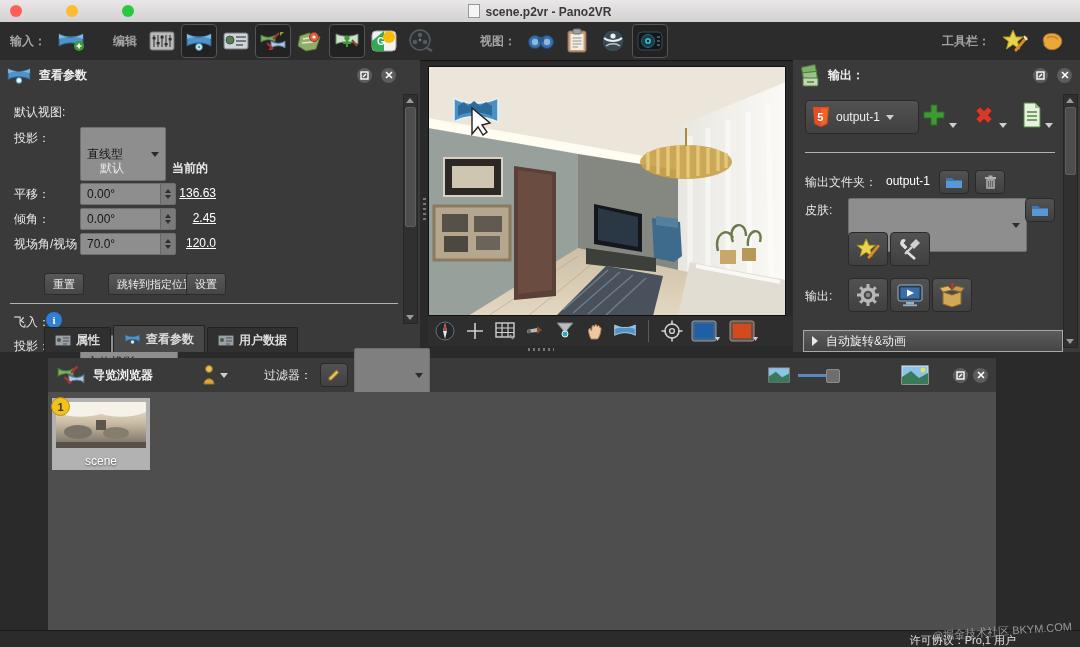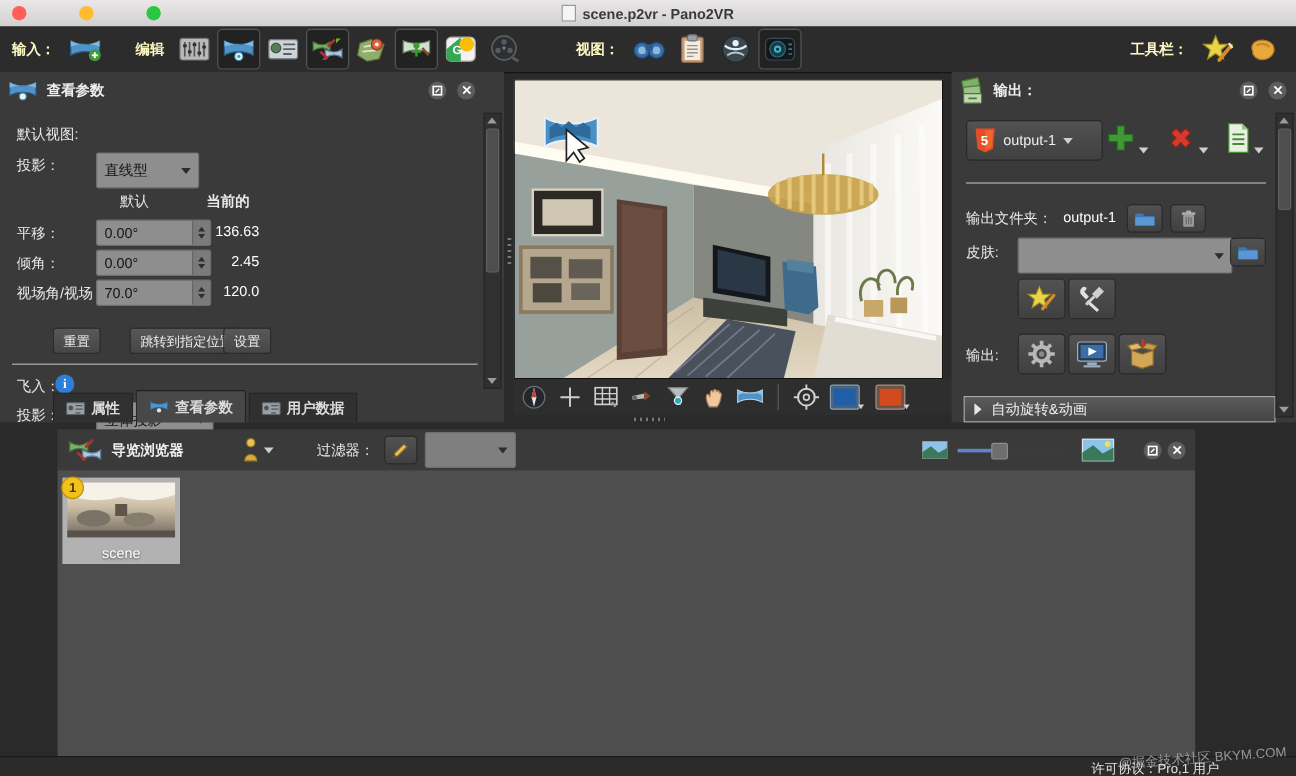--- a/index.html
+++ b/index.html
@@ -14,51 +14,51 @@
   .tl.red{background:#ff5f57;margin-left:10px;}
   .tl.yellow{background:#febc2e;}
   .tl.green{background:#28c840;}
   .win-title{position:absolute;left:0;right:0;text-align:center;font-size:12px;
     font-weight:bold;color:#3a3a3a;}
   .doc-ico{display:inline-block;width:10px;height:12px;background:#f5f5f5;
     border:1px solid #999;vertical-align:-2px;margin-right:5px;}
   
   .toolbar{position:absolute;left:0;top:22px;width:1080px;height:38px;
     background:#2c2c2c;border-bottom:1px solid #151515;display:flex;align-items:center;}
-  .tb-label{color:#fef9c3;font-size:12px;font-weight:bold;white-space:nowrap;}
+  .tb-label{color:#a3a3a3;font-size:12px;font-weight:bold;white-space:nowrap;}
   .icbtn{width:34px;height:32px;display:flex;align-items:center;justify-content:center;
     border-radius:4px;margin:0 1px;flex:0 0 auto;}
   .icbtn.pressed{background:#222;border:1px solid #555;}
   
   .panel{position:absolute;background:#3a3a3a;}
   .phead{height:30px;display:flex;align-items:center;padding:0 6px;}
   .ptitle{font-size:12px;font-weight:bold;color:#efefef;margin-left:7px;}
   .winbtn{width:15px;height:15px;border-radius:50%;background:#5d5d5d;color:#fff;
     display:flex;align-items:center;justify-content:center;margin-left:5px;}
   .winbtn svg{display:block;}
   .spacer{flex:1;}
   
   .tri-down{width:0;height:0;border-left:4px solid transparent;border-right:4px solid transparent;border-top:5px solid #2b2b2b;}
   .tri-down.lt{border-top-color:#cfcfcf;}
   .tri-right{width:0;height:0;border-top:5px solid transparent;border-bottom:5px solid transparent;border-left:6px solid #e8e8e8;}
   .sb-tri-up{width:0;height:0;border-left:4px solid transparent;border-right:4px solid transparent;border-bottom:5px solid #9a9a9a;}
   .sb-tri-down{width:0;height:0;border-left:4px solid transparent;border-right:4px solid transparent;border-top:5px solid #9a9a9a;}
   
   .select{background:#8e8e8e;color:#141414;font-size:12px;height:20px;display:flex;
-    align-items:center;padding:4px 6px;border-radius:2px;border:1px solid #6f6f6f;}
+    align-items:center;padding:16px 6px;border-radius:2px;border:1px solid #6f6f6f;}
   .select .tri-down{margin-left:auto;}
   .spin{position:absolute;height:20px;background:#8e8e8e;border:1px solid #6f6f6f;
     border-radius:2px;color:#141414;font-size:12px;display:flex;align-items:center;}
   .spin .val{padding-left:6px;flex:1;}
   .spin .arrows{width:14px;height:100%;background:#7b7b7b;border-left:1px solid #666;
     display:flex;flex-direction:column;align-items:center;justify-content:center;gap:2px;}
   .spin .arrows .u{width:0;height:0;border-left:3px solid transparent;border-right:3px solid transparent;border-bottom:4px solid #2e2e2e;}
   .spin .arrows .d{width:0;height:0;border-left:3px solid transparent;border-right:3px solid transparent;border-top:4px solid #2e2e2e;}
   .flabel{position:absolute;font-size:12px;color:#e8e8e8;}
-  .fcur{position:absolute;font-size:12px;color:#fff;text-align:right;}
+  .fcur{position:absolute;font-size:12px;color:#fff;text-align:right;text-decoration:underline;}
   .btn{position:absolute;height:20px;background:linear-gradient(#585858,#464646);
     border:1px solid #2c2c2c;border-radius:3px;color:#eee;font-size:11px;
     display:flex;align-items:center;justify-content:center;padding:0 8px;}
   
   .vscroll{position:absolute;width:13px;background:#303030;border:1px solid #262626;}
   .vscroll .thumb{position:absolute;left:1px;right:1px;background:#4e4e4e;border:1px solid #5e5e5e;border-radius:2px;}
   .vscroll .up{position:absolute;top:3px;left:2px;}
   .vscroll .dn{position:absolute;bottom:3px;left:2px;}
   
   .tabs{position:absolute;left:0;bottom:0;height:26px;display:flex;align-items:flex-end;padding-left:40px;}

